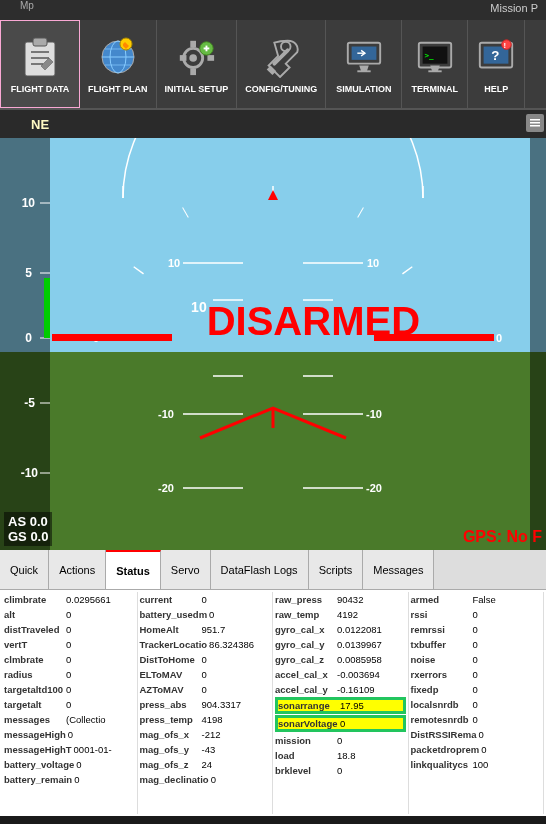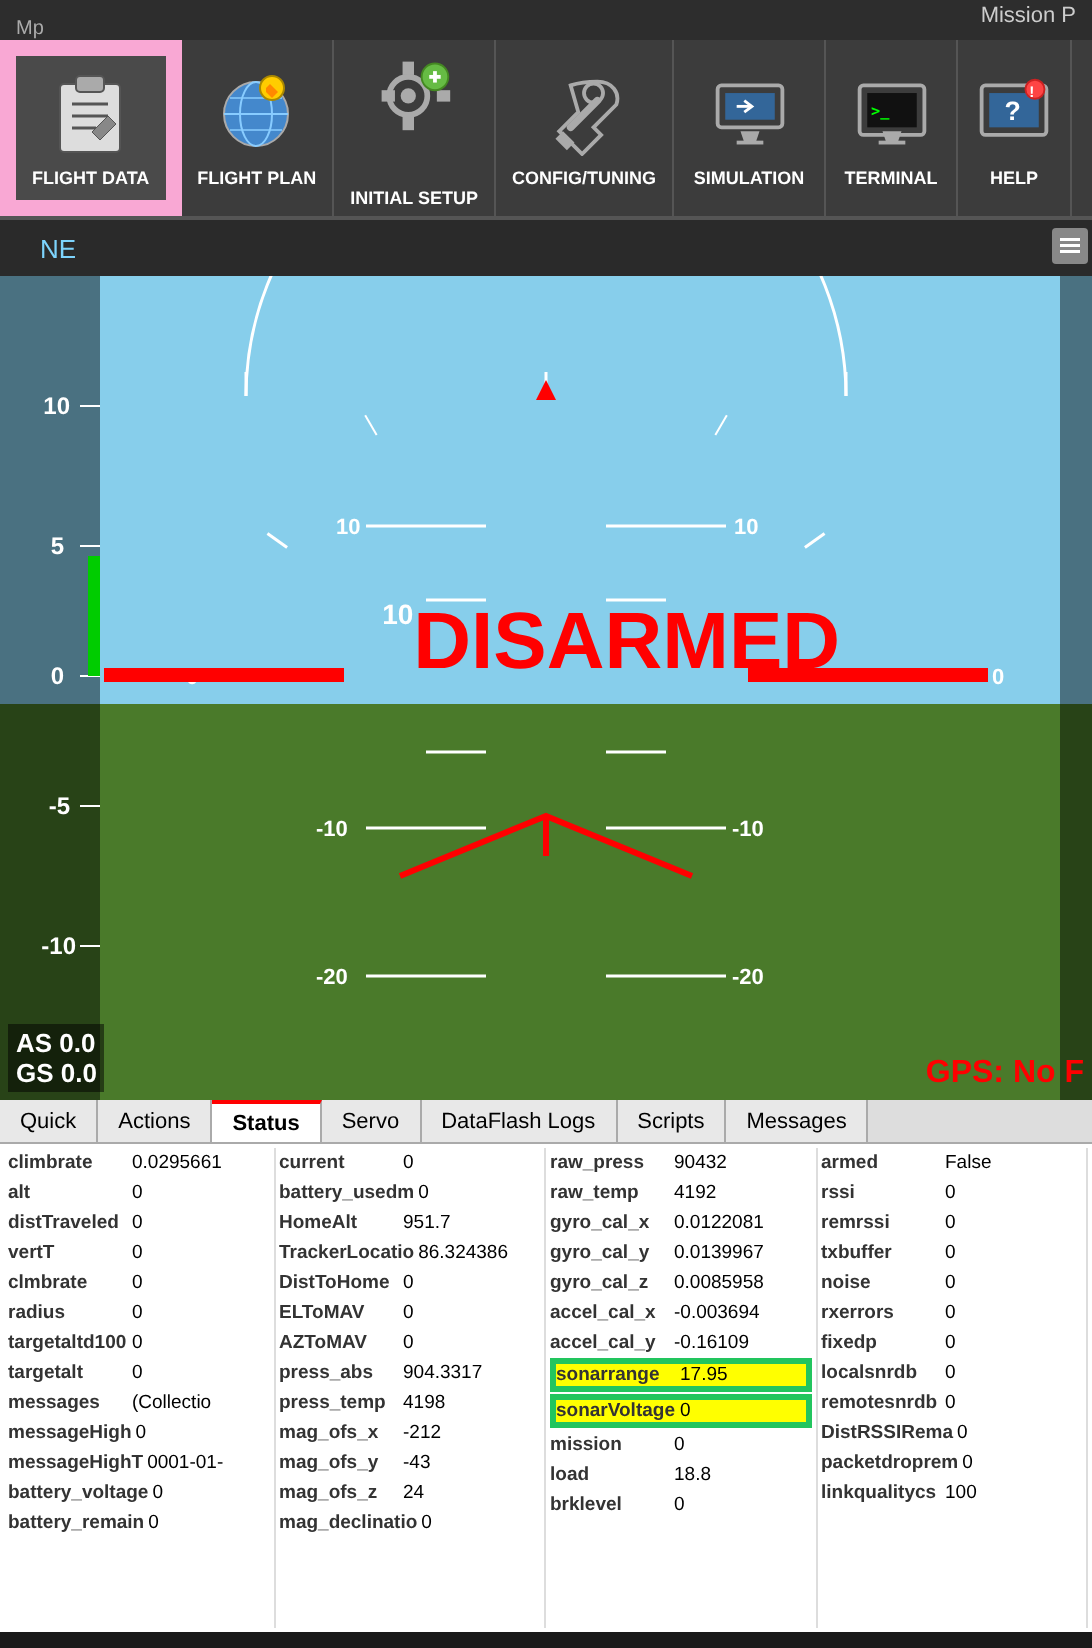--- a/index.html
+++ b/index.html
@@ -3,22 +3,22 @@
   <meta charset="utf-8">
   <style>
     * { margin: 0; padding: 0; box-sizing: border-box; }
     body { width: 546px; height: 824px; overflow: hidden; background: #1a1a1a; font-family: Arial, sans-serif; font-size: 11px; }
 
     
     #topbar {
       height: 20px;
       background: #2d2d2d;
       display: flex;
-      align-items: flex-end;
-      padding: 0 8px;
+      align-items: flex-start;
+      padding: 0 20px;
       color: #ccc;
       font-size: 10px;
     }
     #topbar-title {
       position: absolute;
       right: 8px;
       top: 2px;
       color: #ccc;
       font-size: 11px;
     }
@@ -84,24 +84,24 @@
       font-size: 11px;
       padding: 0 12px;
     }
     .compass-item.active {
       background: #888;
       color: #fff;
       padding: 2px 8px;
     }
     #compass-ne {
       position: absolute;
-      left: 20px;
-      color: #7dd3fc;
+      left: 31px;
+      color: #fef9c3;
       font-size: 13px;
-      font-weight: normal;
+      font-weight: bold;
     }
 
     
     #as-gs {
       position: absolute;
       bottom: 4px;
       left: 4px;
       color: white;
       font-size: 13px;
       font-weight: bold;
@@ -125,21 +125,21 @@
       background: #f0f0f0;
       display: flex;
       flex-direction: column;
     }
 
     
     #tabs {
       display: flex;
       background: #ddd;
       border-bottom: 1px solid #aaa;
-      height: 22px;
+      height: 40px;
     }
     .tab {
       padding: 4px 10px;
       cursor: pointer;
       font-size: 11px;
       border-right: 1px solid #aaa;
       background: #e8e8e8;
       display: flex;
       align-items: center;
     }
@@ -210,21 +210,21 @@
 </head>
 <body>
 
 <div id="topbar">
   <span style="color:#aaa;font-size:10px;">Mp</span>
   <span id="topbar-title">Mission P</span>
 </div>
 
 <div id="navbar">
 
-  <div class="nav-item" style="border:8px solid #f9a8d4; min-width:80px;">
+  <div class="nav-item" style="border:1px solid #f9a8d4; min-width:80px;">
     <div class="icon-placeholder">
       <svg width="38" height="42" viewBox="0 0 38 42">
         <rect x="4" y="6" width="30" height="34" rx="2" fill="#ddd" stroke="#555" stroke-width="1"></rect>
         <rect x="12" y="2" width="14" height="8" rx="2" fill="#aaa" stroke="#555" stroke-width="1"></rect>
         <line x1="10" y1="16" x2="28" y2="16" stroke="#555" stroke-width="1.5"></line>
         <line x1="10" y1="22" x2="28" y2="22" stroke="#555" stroke-width="1.5"></line>
         <line x1="10" y1="28" x2="22" y2="28" stroke="#555" stroke-width="1.5"></line>
 
         <path d="M20 30 L28 22 L32 26 L24 34 Z" fill="#888" stroke="#555" stroke-width="0.5"></path>
       </svg>
@@ -240,21 +240,21 @@
         <line x1="4" y1="21" x2="36" y2="21" stroke="#88ccff" stroke-width="1"></line>
         <line x1="7" y1="13" x2="33" y2="13" stroke="#88ccff" stroke-width="0.7"></line>
         <line x1="7" y1="29" x2="33" y2="29" stroke="#88ccff" stroke-width="0.7"></line>
         <circle cx="28" cy="8" r="6" fill="#ffcc00" stroke="#aa8800" stroke-width="1"></circle>
         <path d="M25 8 L27 6 L31 10 L28 13 L25 10 Z" fill="#ff8800"></path>
       </svg>
     </div>
     <span class="nav-label">FLIGHT PLAN</span>
   </div>
 
-  <div class="nav-item" style="min-width:76px;justify-content:space-between;">
+  <div class="nav-item" style="min-width:76px;">
     <div class="icon-placeholder">
       <svg width="42" height="42" viewBox="0 0 42 42">
         <circle cx="18" cy="22" r="10" fill="none" stroke="#aaa" stroke-width="3"></circle>
         <circle cx="18" cy="22" r="4" fill="#aaa"></circle>
         <rect x="15" y="4" width="6" height="7" fill="#aaa"></rect>
         <rect x="15" y="33" width="6" height="7" fill="#aaa"></rect>
         <rect x="4" y="19" width="7" height="6" fill="#aaa"></rect>
         <rect x="33" y="19" width="7" height="6" fill="#aaa"></rect>
         <circle cx="32" cy="12" r="7" fill="#66bb44" stroke="#448822" stroke-width="1"></circle>
         <line x1="29" y1="12" x2="35" y2="12" stroke="white" stroke-width="2"></line>

